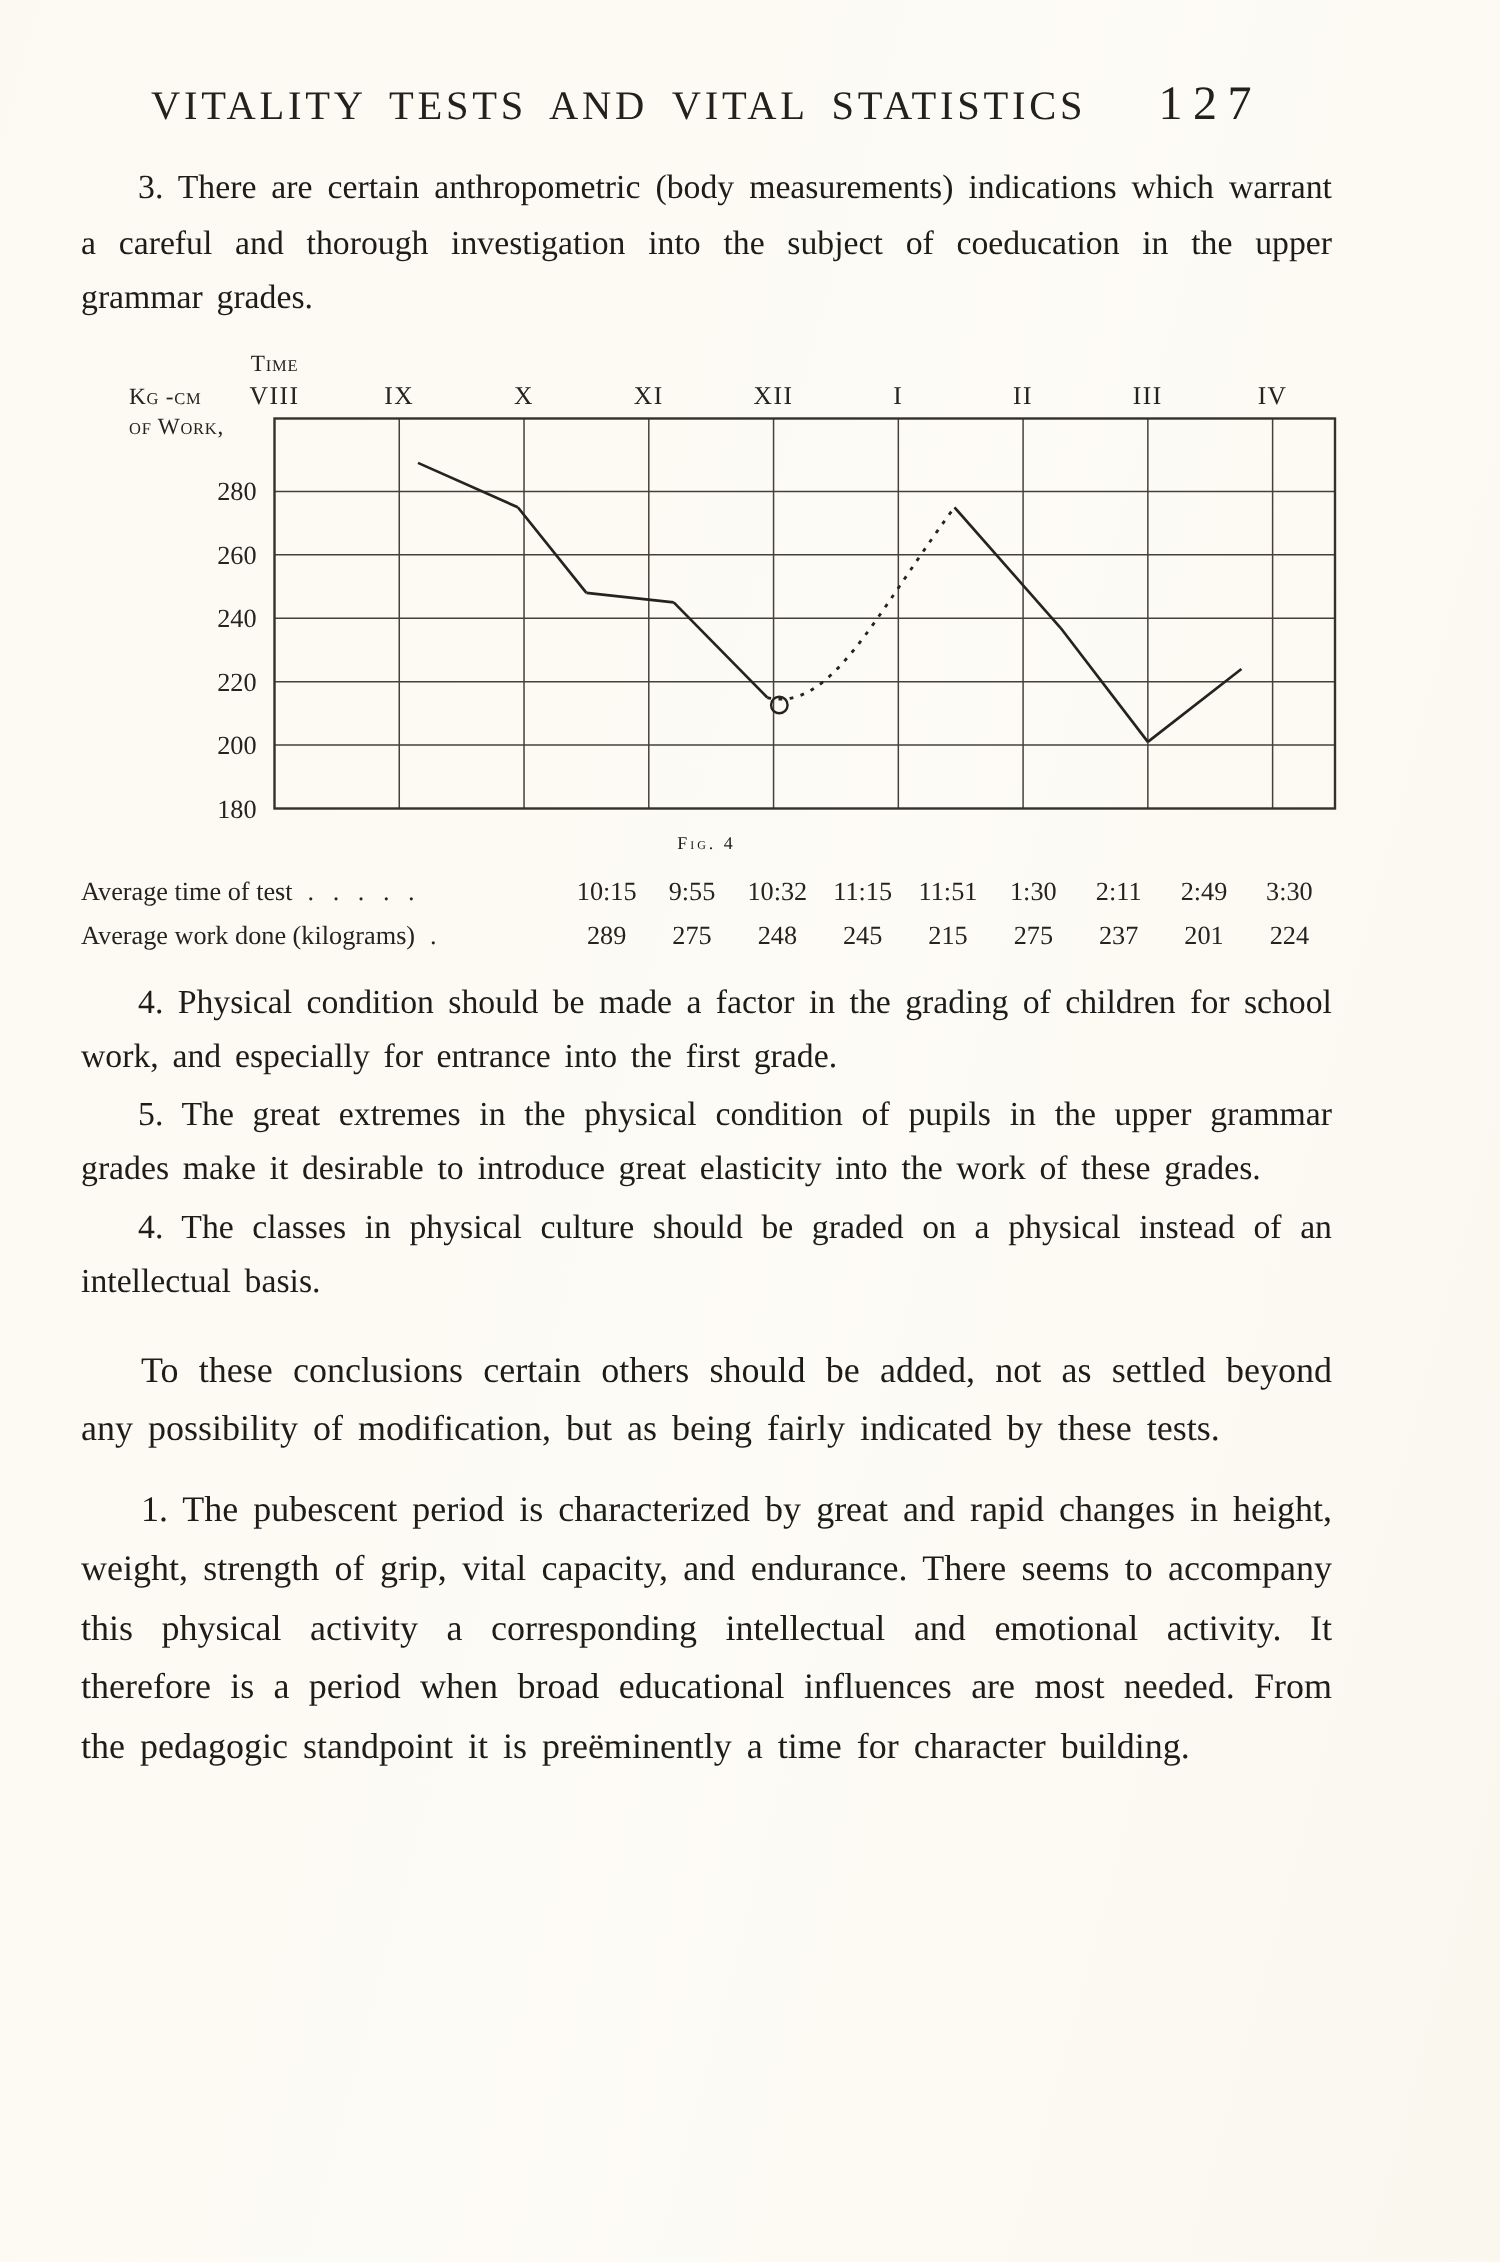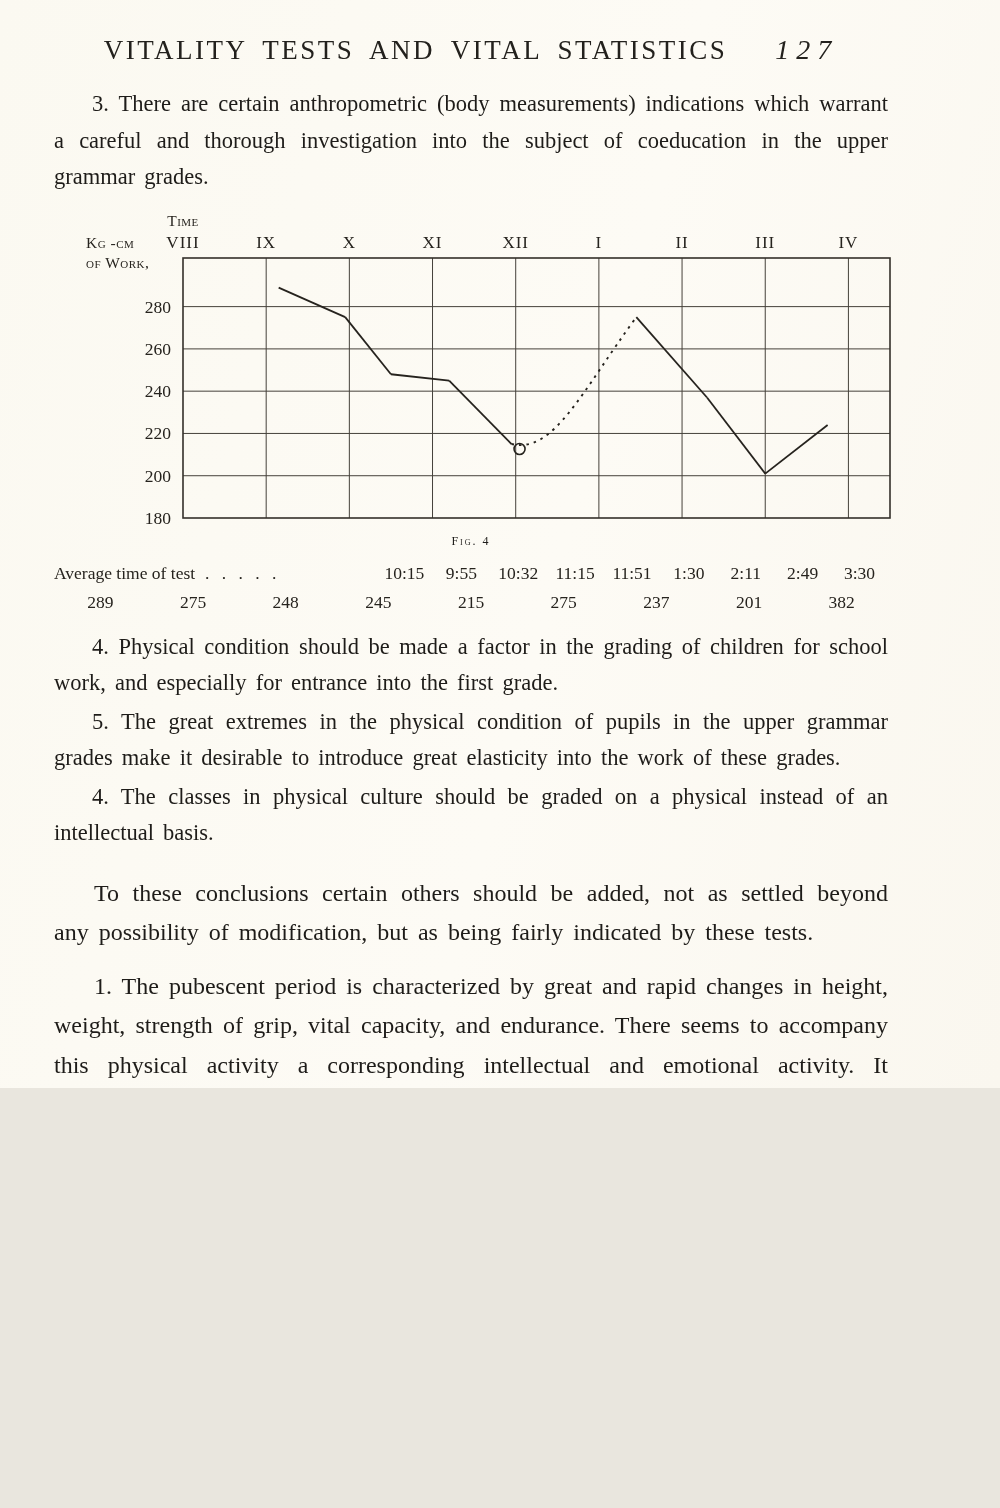--- a/index.html
+++ b/index.html
@@ -4,36 +4,36 @@
 <style>
   html,body{margin:0;padding:0;}
   body{
     width:1000px;height:1508px;
     background:#e9e6de;
     font-family:"Liberation Serif", serif;
     color:#1e1c19;
   }
   .page{
     position:relative;
-    width:1000px;height:1088px;
+    width:1000px;height:1508px;
     background:linear-gradient(105deg,#fbf9f1 0%, #fdfbf5 55%, #faf7ef 100%);
     overflow:hidden;
     box-sizing:border-box;
-    padding:34px 112px 0 54px;
+    padding:50px 112px 0 54px;
   }
   .page-header{
     display:flex;justify-content:center;align-items:baseline;gap:48px;
     margin-bottom:20px;
   }
   .header-title{
     font-size:27px;letter-spacing:2.5px;word-spacing:7px;color:#23211d;
     white-space:nowrap;
   }
   .header-page-number{
-    font-size:28px;letter-spacing:7px;color:#23211d;font-style:italic;
+    font-size:32px;letter-spacing:7px;color:#23211d;
   }
   .para{
     margin:0 0 2px 0;
     font-size:22.5px;line-height:36.5px;
     text-align:justify;text-indent:38px;
     word-spacing:3.5px;
   }
   .figure{margin:14px 0 12px 0;}
   .chart-svg{display:block;margin-left:24px;}
   .chart-svg text{font-family:"Liberation Serif", serif;fill:#26231e;}
@@ -130,30 +130,31 @@
           <span class="tcell">10:32</span>
           <span class="tcell">11:15</span>
           <span class="tcell">11:51</span>
           <span class="tcell">1:30</span>
           <span class="tcell">2:11</span>
           <span class="tcell">2:49</span>
           <span class="tcell">3:30</span>
         </span>
       </div>
       <div class="trow">
+        <span class="tlabel-group"><span>Average work done (kilograms)</span><span class="tleader">.</span></span>
         <span class="tcells">
           <span class="tcell">289</span>
           <span class="tcell">275</span>
           <span class="tcell">248</span>
           <span class="tcell">245</span>
           <span class="tcell">215</span>
           <span class="tcell">275</span>
           <span class="tcell">237</span>
           <span class="tcell">201</span>
-          <span class="tcell">382</span>
+          <span class="tcell">224</span>
         </span>
       </div>
     </div>
   </figure>
 
   <p class="para">4. Physical condition should be made a factor in the grading of children for school work, and especially for entrance into the first grade.</p>
   <p class="para">5. The great extremes in the physical condition of pupils in the upper grammar grades make it desirable to introduce great elasticity into the work of these grades.</p>
   <p class="para">4. The classes in physical culture should be graded on a physical instead of an intellectual basis.</p>
 
   <section class="closing">

